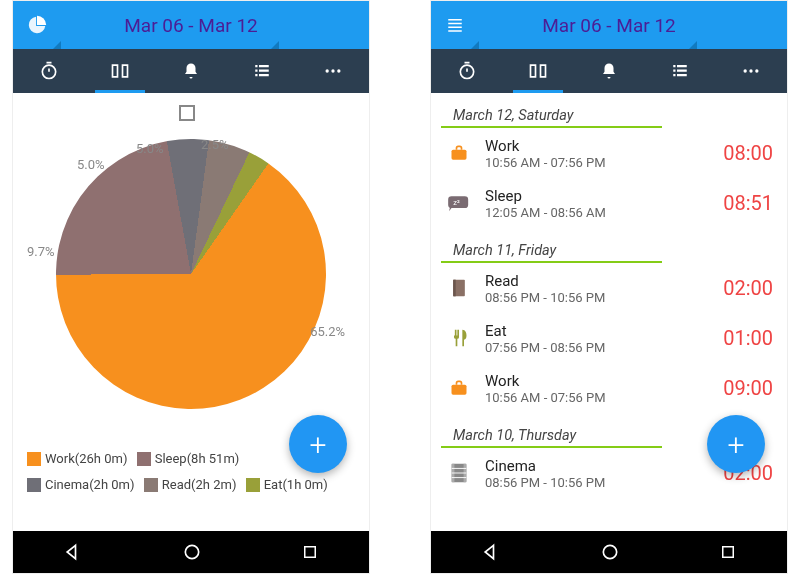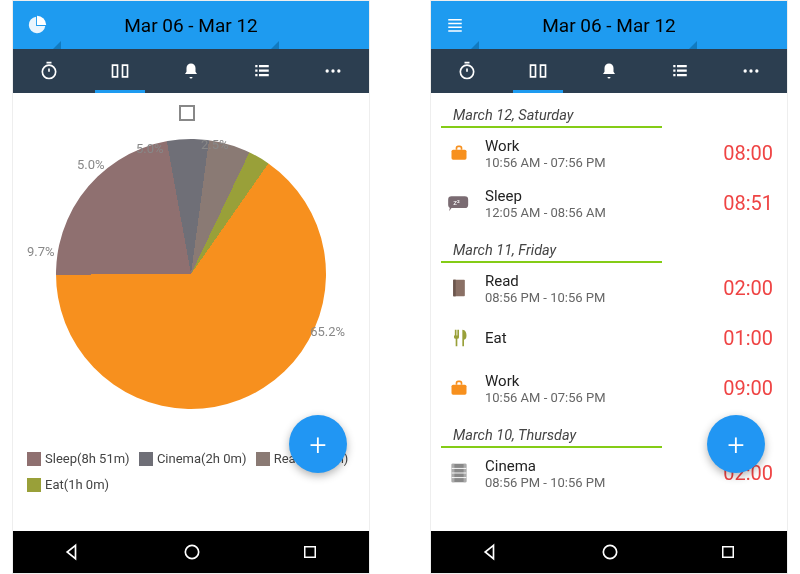--- a/index.html
+++ b/index.html
@@ -17,21 +17,21 @@
     width: 365px;
     height: 574px;
     background: #fff;
     position: relative;
     display: flex;
     flex-direction: column;
     border: 1px solid #eee;
   }
   .header {
     background: #1e9bf0;
-    color: #000000;
+    color: #4c1d95;
     height: 48px;
     display: flex;
     align-items: center;
     padding: 0 10px;
     position: relative;
   }
   .header-icon { width: 28px; height: 28px; display:flex;align-items:center;justify-content:center;}
   .header-title {
     flex: 1;
     text-align: center;
@@ -190,21 +190,24 @@
 
     <div class="pie-wrap">
       <div class="pie" id="pie" style="--a0: 234.72000000000003deg; --c0: #f7901e; --a1: 314.64000000000004deg; --c1: #8f7070; --a2: 332.64000000000004deg; --c2: #6f6f77; --a3: 350.64000000000004deg; --c3: #8a7a74; --a4: 359.64000000000004deg; --c4: #99a039;"></div>
       <span class="slice-label" style="right:-4px;top:185px">65.2%</span>
       <span class="slice-label" style="left:-14px;top:105px">9.7%</span>
       <span class="slice-label" style="left:36px;top:18px">5.0%</span>
       <span class="slice-label" style="left:95px;top:2px">5.0%</span>
       <span class="slice-label" style="left:160px;top:-2px">2.5%</span>
     </div>
 
-    <div class="legend" id="legend"> <span class="lg-item">
+    <div class="legend" id="legend"><span class="lg-item">
+          <span class="lg-sw" style="background: rgb(247, 144, 30);"></span>
+          <span>Work(26h 0m)</span>
+        </span> <span class="lg-item">
           <span class="lg-sw" style="background: rgb(143, 112, 112);"></span>
           <span>Sleep(8h 51m)</span>
         </span> <span class="lg-item">
           <span class="lg-sw" style="background: rgb(111, 111, 119);"></span>
           <span>Cinema(2h 0m)</span>
         </span> <span class="lg-item">
           <span class="lg-sw" style="background: rgb(138, 122, 116);"></span>
           <span>Read(2h 2m)</span>
         </span> <span class="lg-item">
           <span class="lg-sw" style="background: rgb(153, 160, 57);"></span>
@@ -327,20 +330,21 @@
         <div class="entry-dur">02:00</div>
       </div>
       <div class="entry">
         <div class="entry-icon">
           <svg width="20" height="24" viewBox="0 0 24 24" fill="#99a039">
             <path d="M6 2v9a2 2 0 0 0 2 2v9h2v-9a2 2 0 0 0 2-2V2h-2v7H9V2H7v7H6zM16 2v20h2v-8c2 0 3-2 3-5s-1-7-5-7z"></path>
           </svg>
         </div>
         <div class="entry-mid">
           <div class="entry-title">Eat</div>
+          <div class="entry-time">07:56 PM - 08:56 PM</div>
         </div>
         <div class="entry-dur">01:00</div>
       </div>
       <div class="entry">
         <div class="entry-icon">
           <svg width="24" height="20" viewBox="0 0 24 24" fill="#f7901e">
             <rect x="3" y="8" width="18" height="12" rx="2"></rect>
             <path d="M9 8V6a2 2 0 0 1 2-2h2a2 2 0 0 1 2 2v2" fill="none" stroke="#f7901e" stroke-width="2"></path>
           </svg>
         </div>

